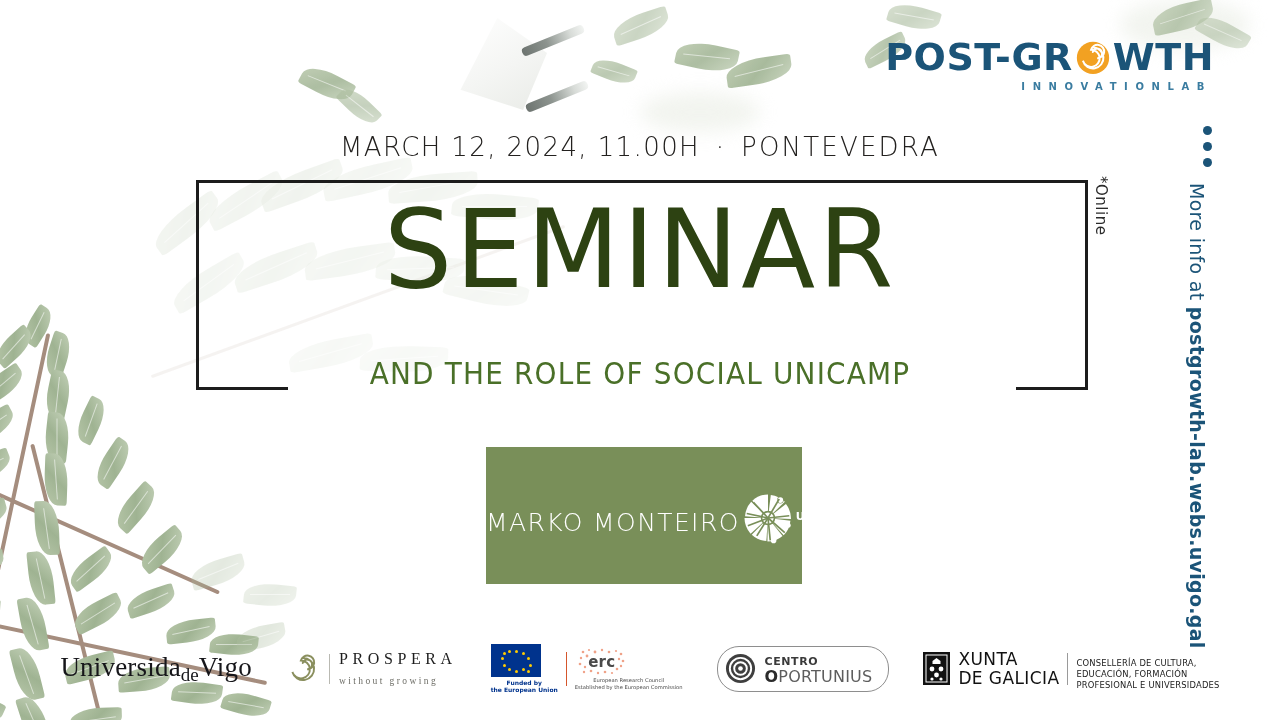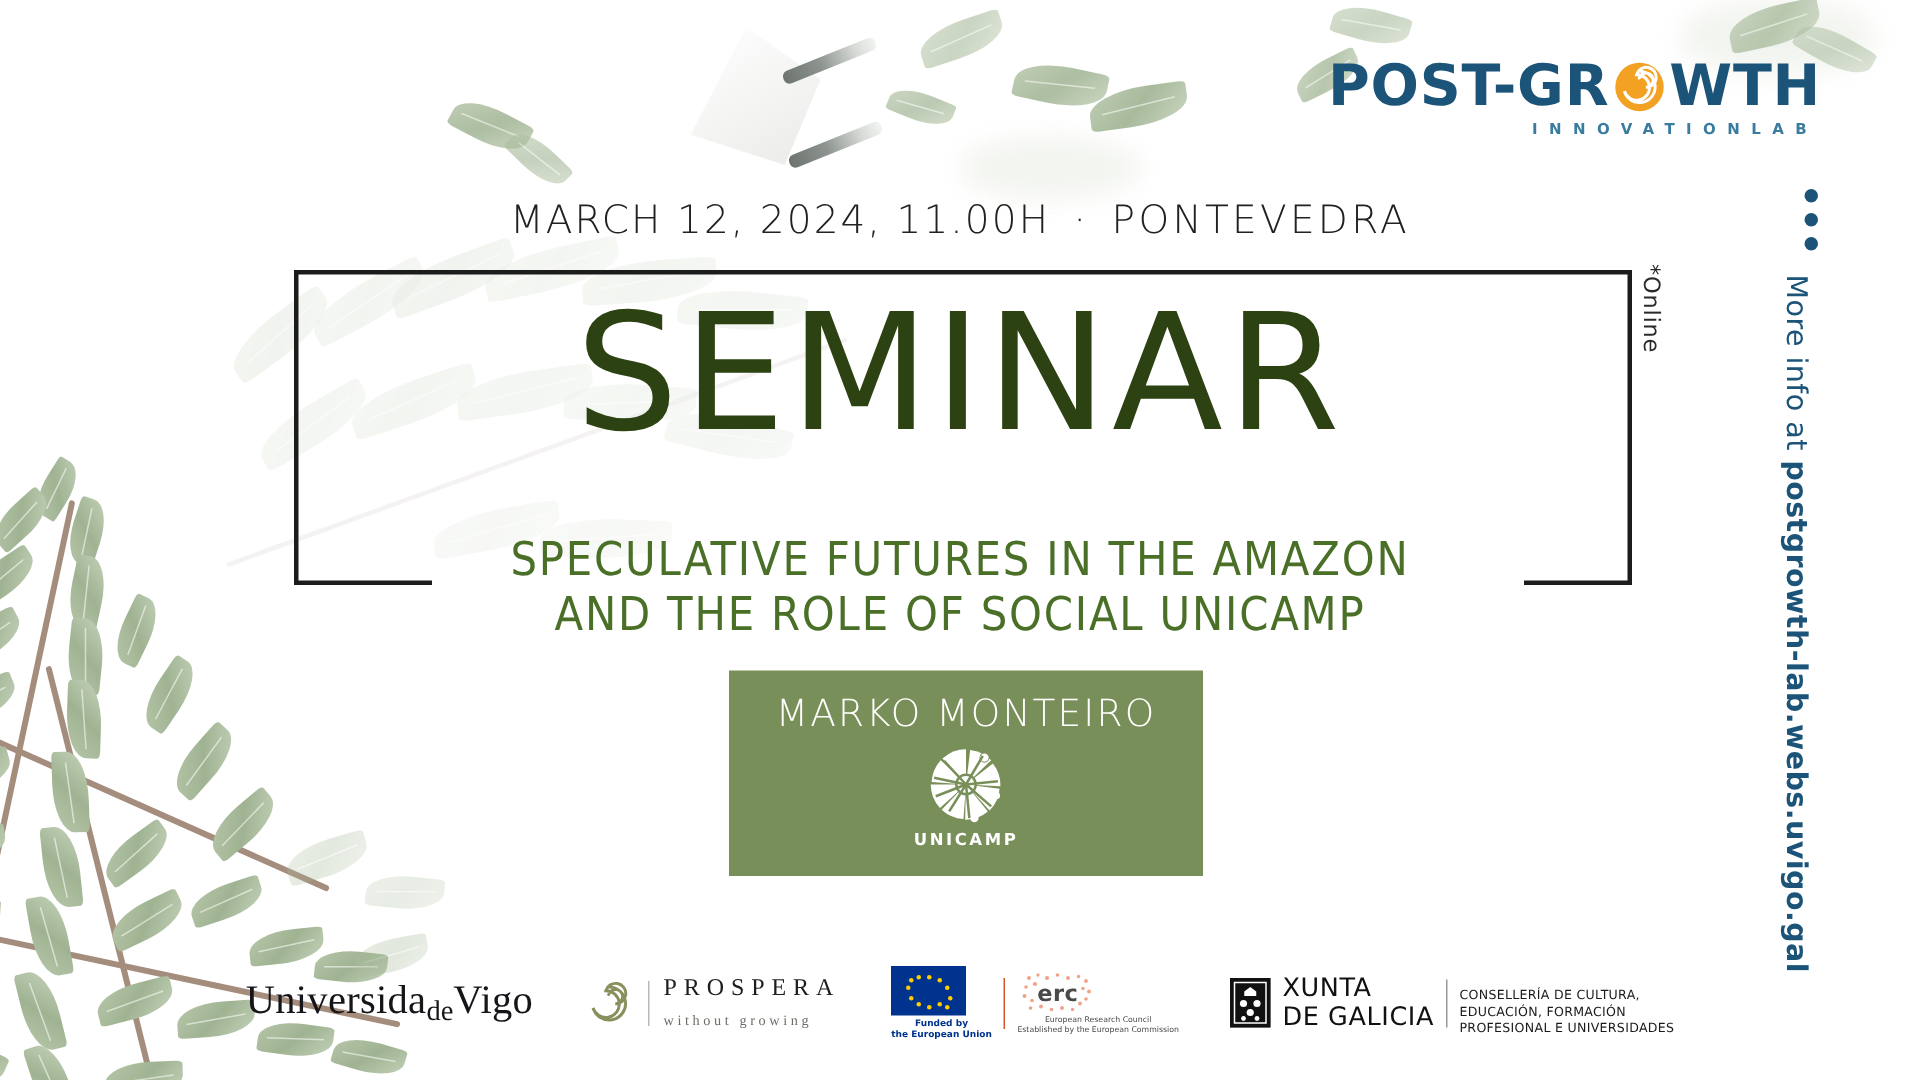--- a/index.html
+++ b/index.html
@@ -204,21 +204,21 @@
 
   
   .speaker-card {
     position: absolute;
     left: 486px;
     top: 447px;
     width: 316px;
     height: 137px;
     background: #798f59;
     display: flex;
-    flex-direction: column;
+    flex-direction: row;
     align-items: center;
   }
   .speaker-name {
     margin-top: 14px;
     font-family: "DejaVu Sans", sans-serif;
     font-size: 25px;
     font-weight: 300;
     letter-spacing: 1.4px;
     color: #ffffff;
     white-space: nowrap;
@@ -535,21 +535,20 @@
     <span class="edge-top"></span>
     <span class="edge-left"></span>
     <span class="edge-right"></span>
     <span class="corner-bl"></span>
     <span class="corner-br"></span>
   </div>
 
   <div class="headline">SEMINAR</div>
 
   <div class="subtitle">
-    <div>SPECULATIVE FUTURES IN THE AMAZON</div>
     <div>AND THE ROLE OF SOCIAL UNICAMP</div>
   </div>
 
   <div class="online-note">*Online</div>
 
   <div class="speaker-card">
     <div class="speaker-name">MARKO MONTEIRO</div>
     <div class="unicamp-mark">
       <svg viewBox="0 0 100 100" width="56" height="56" aria-hidden="true">
         <g fill="#ffffff">
@@ -666,20 +665,34 @@
           </svg>
           <span class="erc-word">erc</span>
         </div>
         <div class="erc-caption">
           <span>European Research Council</span><br>
           <span>Established by the European Commission</span>
         </div>
       </div>
     </div>
 
+    <div class="footer-item oportunius">
+      <span class="oportunius-mark">
+        <svg viewBox="0 0 32 32" width="31" height="31" aria-hidden="true">
+          <circle cx="16" cy="16" r="15" fill="#3f3f3f"></circle>
+          <circle cx="16" cy="16" r="11" fill="none" stroke="#ffffff" stroke-width="2"></circle>
+          <circle cx="16" cy="16" r="6.5" fill="none" stroke="#ffffff" stroke-width="2"></circle>
+          <circle cx="16" cy="16" r="2.4" fill="#ffffff"></circle>
+        </svg>
+      </span>
+      <span class="oportunius-text">
+        <span class="oportunius-top">CENTRO</span><br>
+        <span class="oportunius-bottom"><b>O</b><span>PORTUNIUS</span></span>
+      </span>
+    </div>
 
     <div class="footer-item xunta">
       <span class="xunta-shield">
         <svg viewBox="0 0 27 33" width="27" height="33" aria-hidden="true">
           <rect x="0" y="0" width="27" height="33" fill="#111111"></rect>
           <rect x="3" y="3" width="21" height="27" fill="none" stroke="#ffffff" stroke-width="1"></rect>
           <path d="M13.5 6 l4 3 v3 h-8 v-3 z" fill="#ffffff"></path>
           <circle cx="9" cy="17" r="2.4" fill="#ffffff"></circle>
           <circle cx="18" cy="17" r="2.4" fill="#ffffff"></circle>
           <circle cx="13.5" cy="23" r="2.4" fill="#ffffff"></circle>

